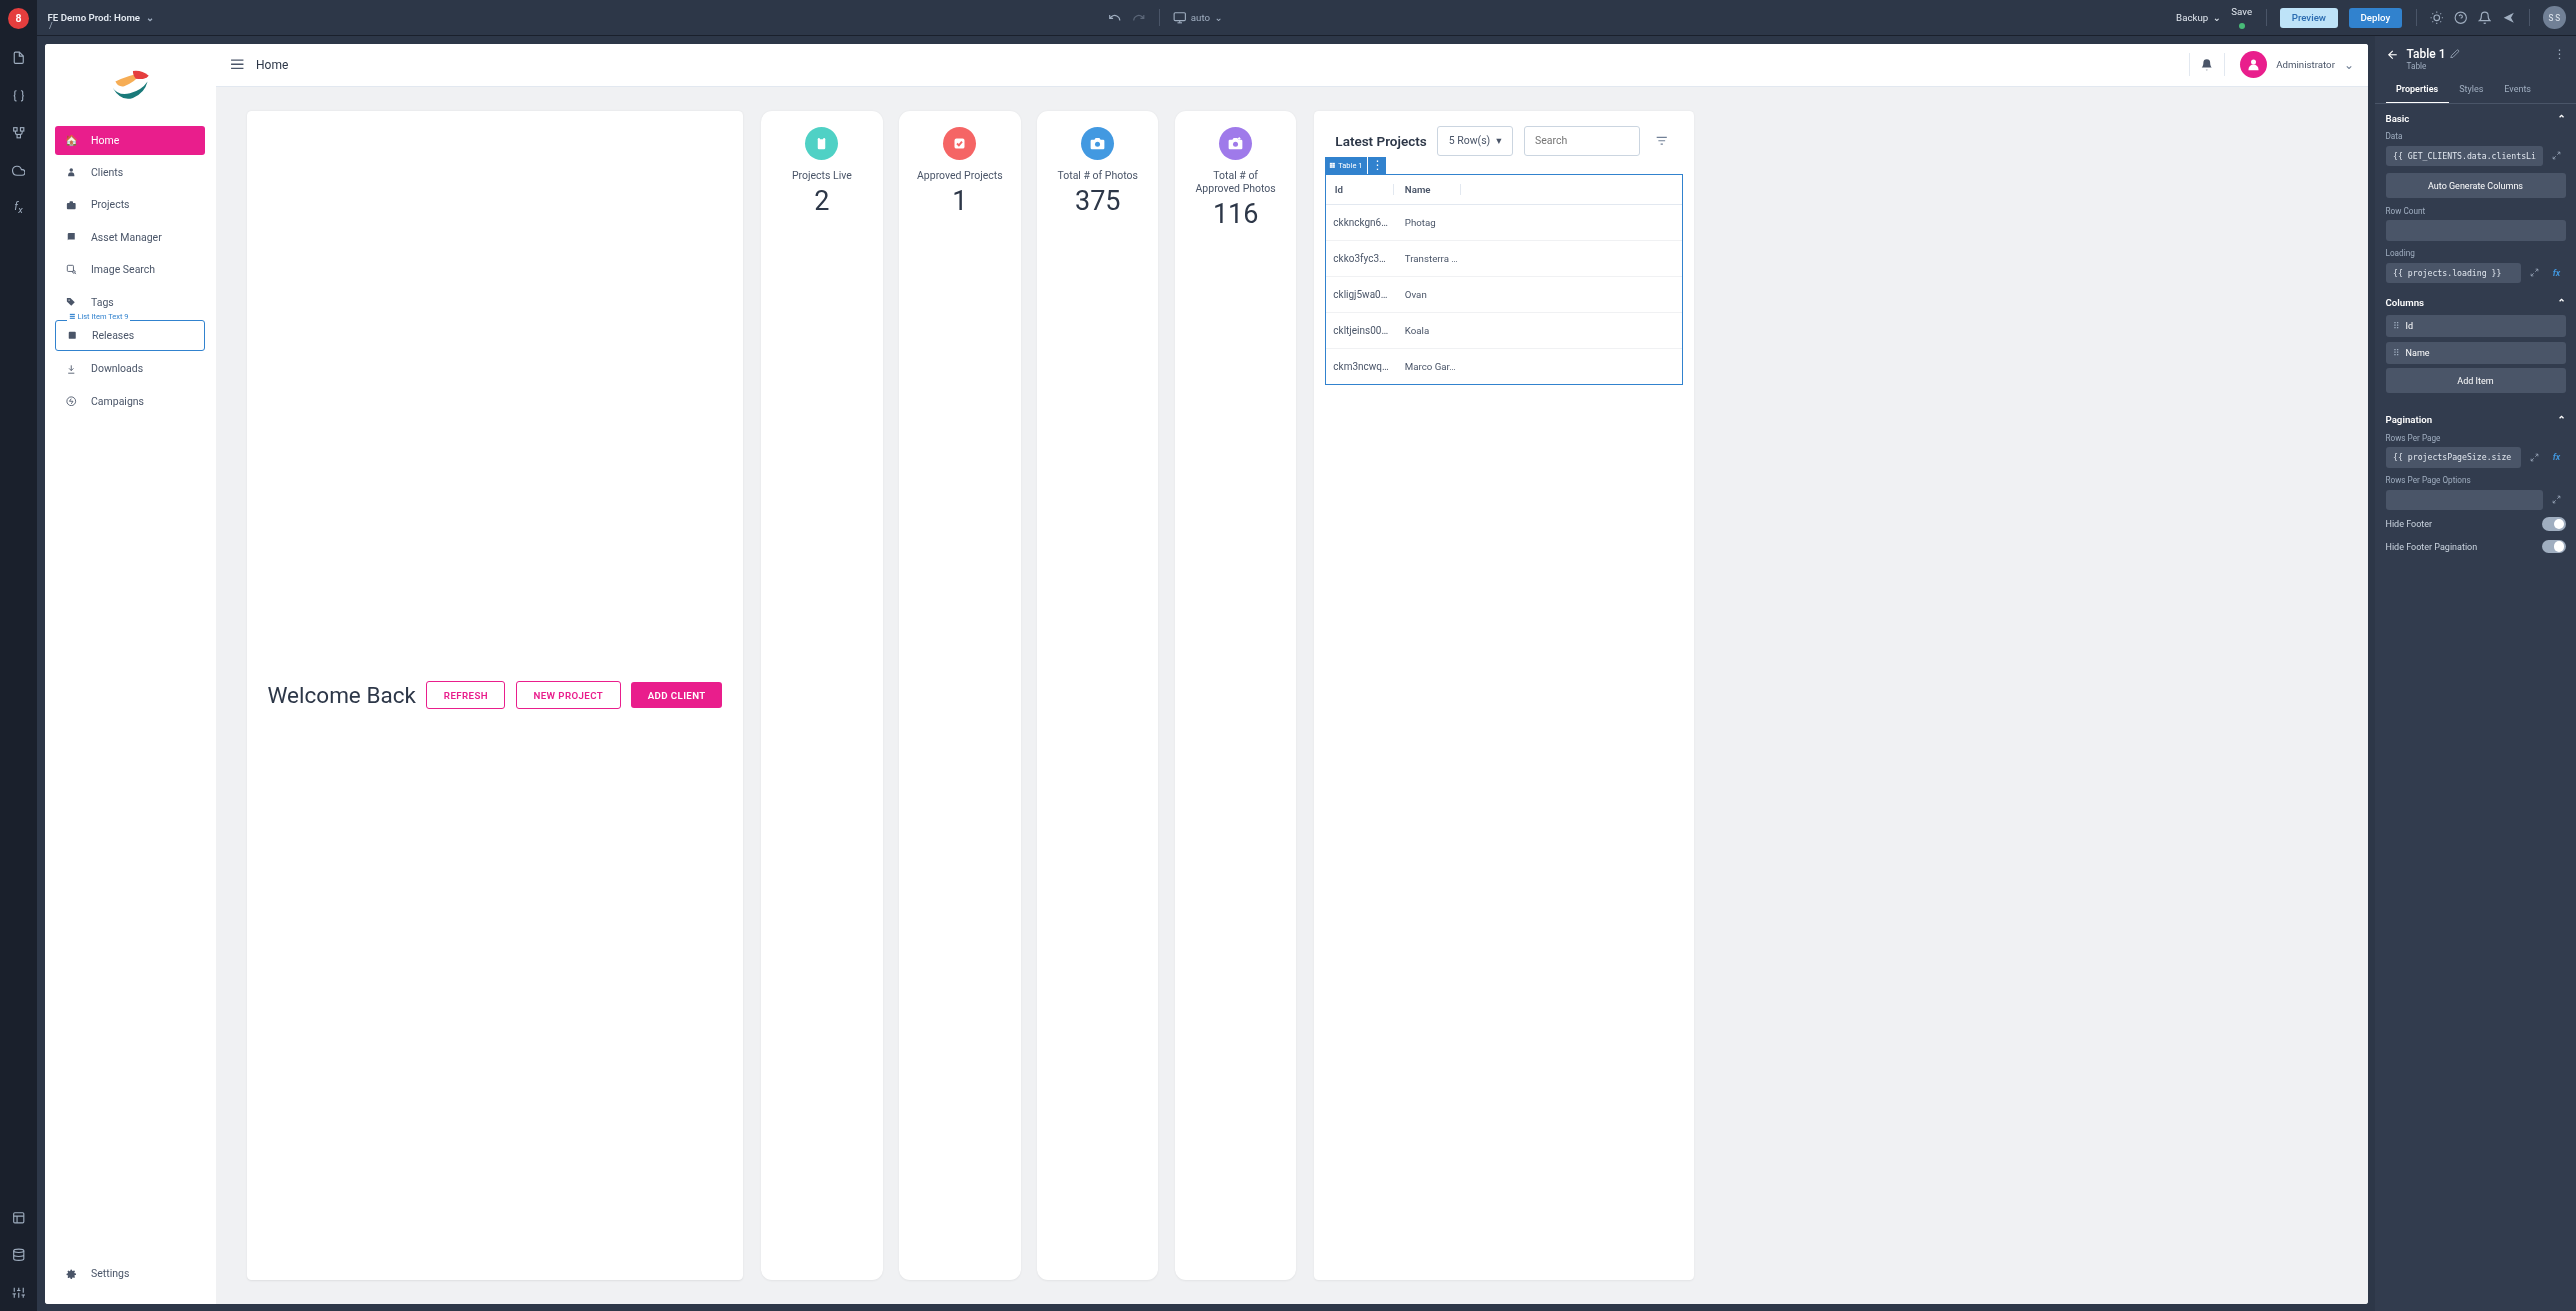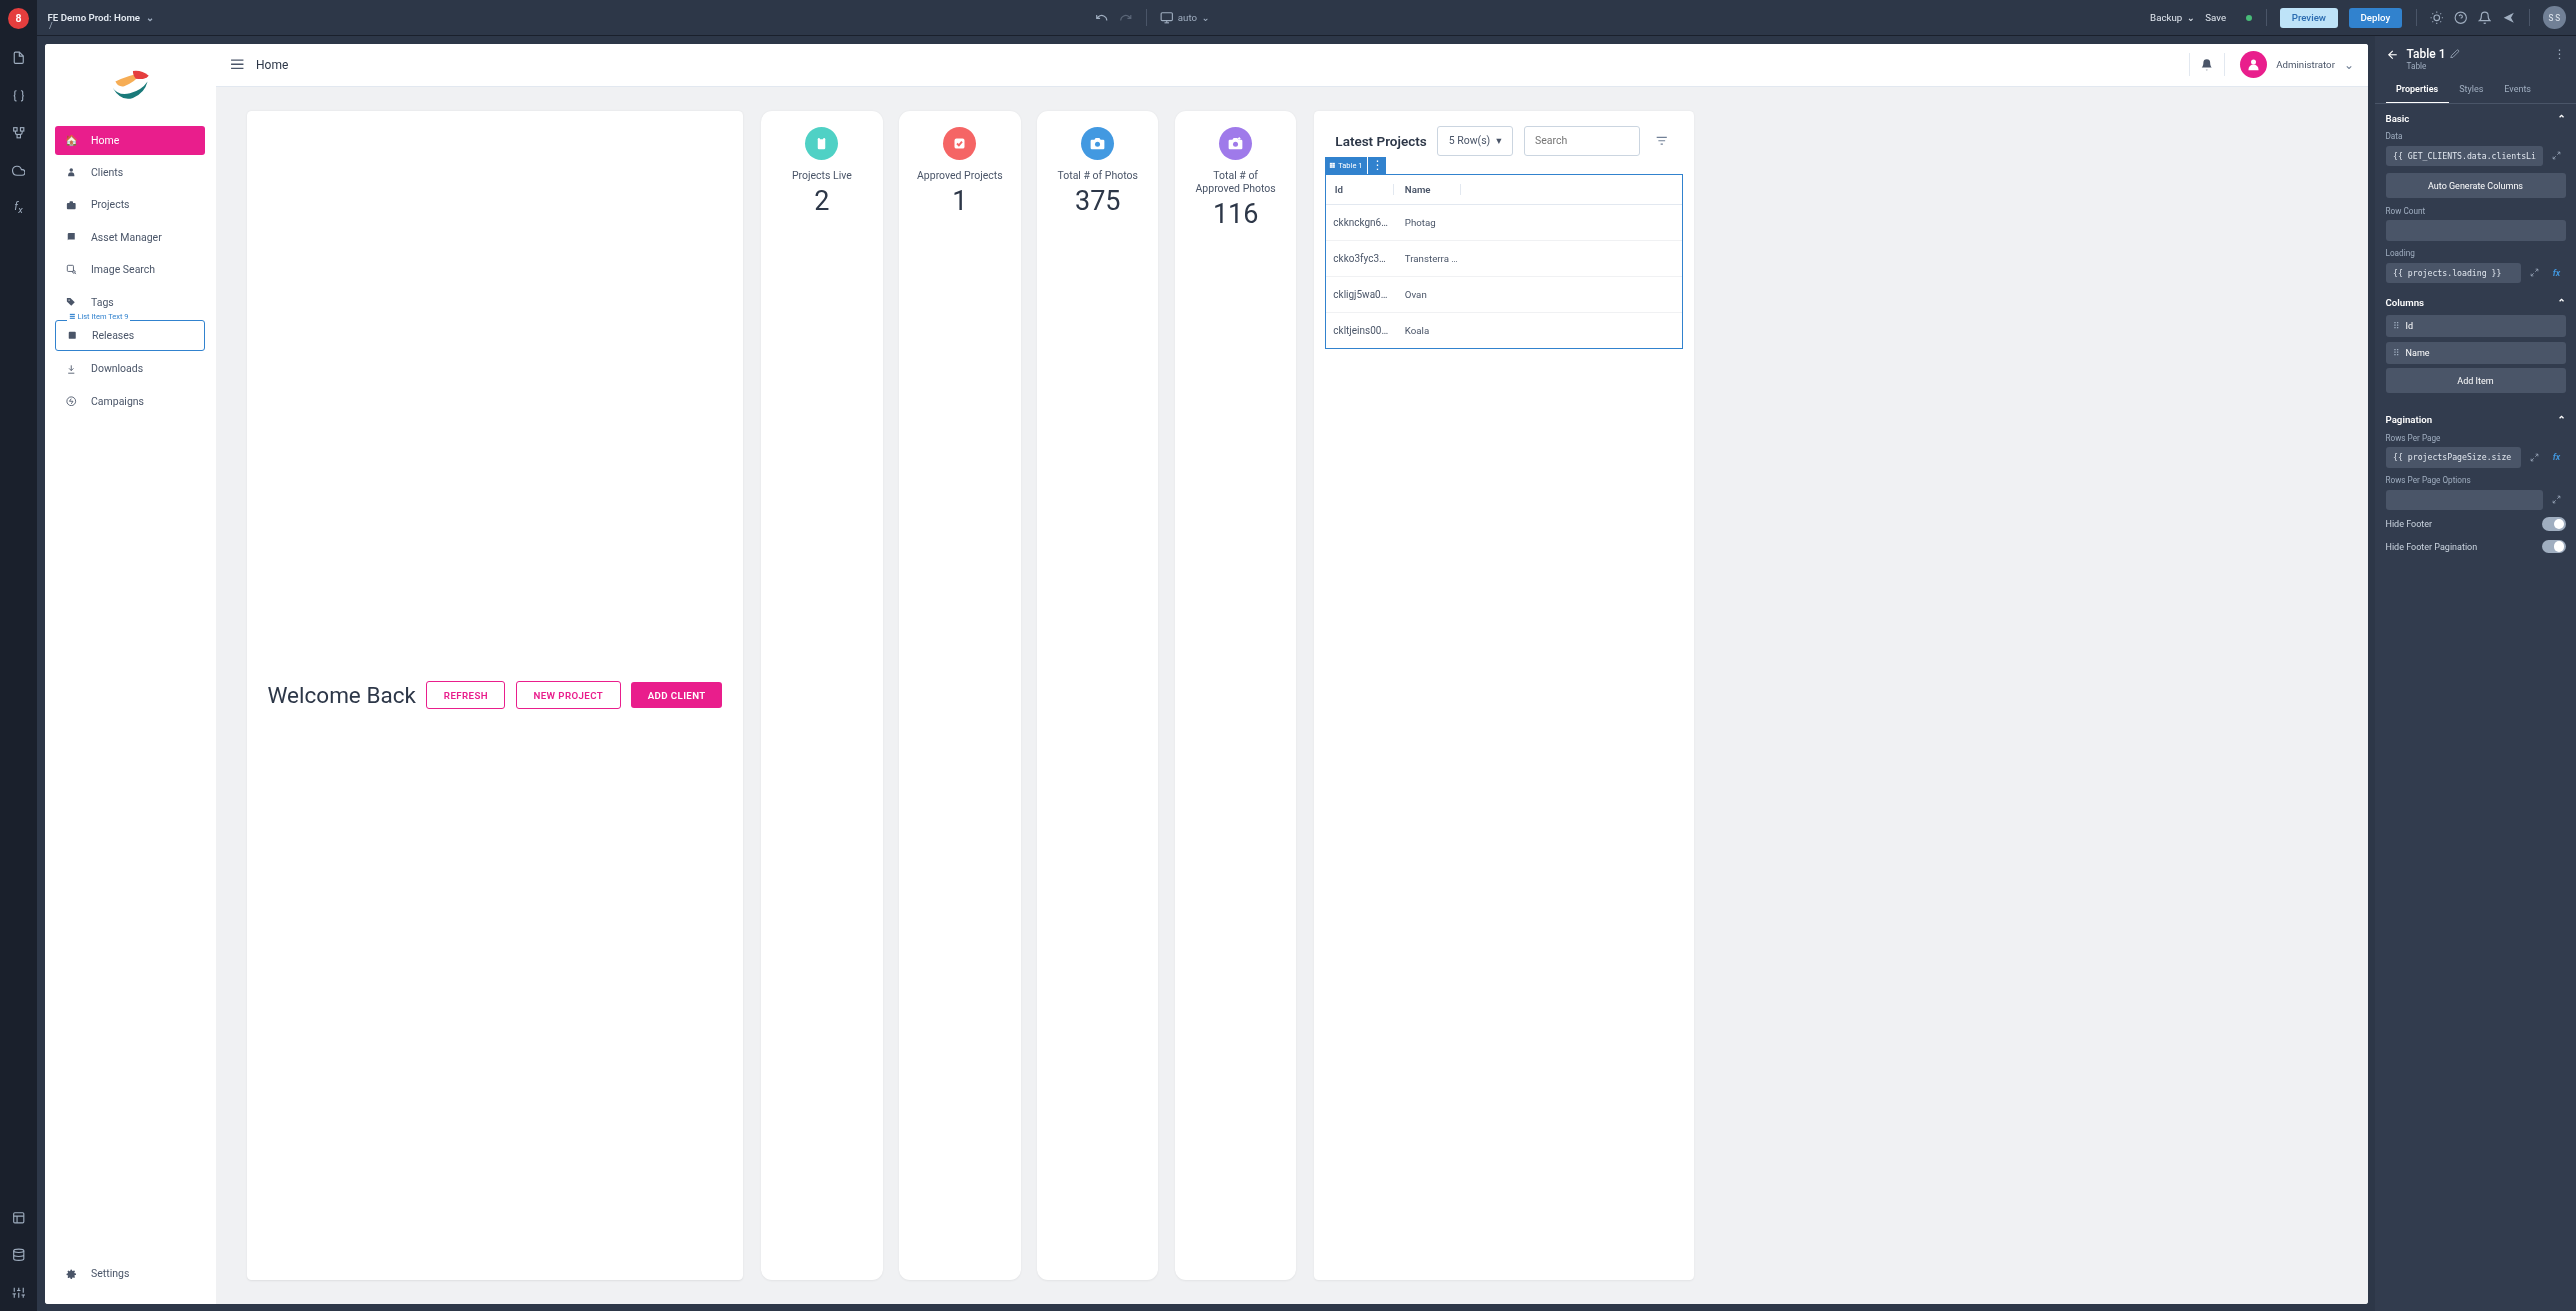--- a/index.html
+++ b/index.html
@@ -18,21 +18,21 @@
     
     
     .topbar { height: 36px; background: #2d3748; display: flex; align-items: center; padding: 0 10.5px; gap: 10.5px; border-bottom: 0.7px solid #1a202c; }
     .topbar-title { font-size: 9.7px; font-weight: 600; display: flex; align-items: center; gap: 6px; color: #e2e8f0; }
     .topbar-title .chev { color: #a0aec0; }
     .topbar-path { position: absolute; top: 21px; left: 49px; font-size: 9px; color: #a0aec0; }
     .topbar-spacer { flex: 1; }
     .tb-icon { color: #a0aec0; cursor: pointer; display: flex; align-items: center; gap: 4.5px; font-size: 9.7px; }
     .tb-sep { width: 0.7px; height: 16.5px; background: #4a5568; margin: 0 3px; }
     .tb-backup { color: #e2e8f0; font-size: 9.7px; display: flex; align-items: center; gap: 4.5px; cursor: pointer; }
-    .tb-save { color: #e2e8f0; font-size: 9.7px; display: flex; align-items: center; gap: 20px; }
+    .tb-save { color: #e2e8f0; font-size: 9.7px; display: flex; align-items: center; gap: 6px; flex-direction: column; }
     .dot-green { width: 6px; height: 6px; border-radius: 50%; background: #48bb78; }
     .btn-preview { background: #bee3f8; color: #2b6cb0; border: none; padding: 4.5px 12px; border-radius: 3px; font-size: 9.7px; font-weight: 500; cursor: pointer; }
     .btn-deploy { background: #3182ce; color: #fff; border: none; padding: 4.5px 12px; border-radius: 3px; font-size: 9.7px; font-weight: 500; cursor: pointer; }
     .avatar-circle { width: 22.5px; height: 22.5px; border-radius: 50%; background: #718096; display: flex; align-items: center; justify-content: center; font-size: 8.2px; color: #e2e8f0; }
     
     
     .body-row { flex: 1; display: flex; min-height: 0; }
     
     
     .canvas-wrap { flex: 1; background: #2d3748; padding: 7.5px; min-width: 0; overflow: hidden; }
@@ -503,20 +503,24 @@
                       <div class="dt-cell-name">Transterra …</div>
                     </div>
                   <div class="dt-row">
                       <div class="dt-cell-id">ckligj5wa0…</div>
                       <div class="dt-cell-name">Ovan</div>
                     </div>
                   <div class="dt-row">
                       <div class="dt-cell-id">ckltjeins00…</div>
                       <div class="dt-cell-name">Koala</div>
                     </div>
+                  <div class="dt-row">
+                      <div class="dt-cell-id">ckm3ncwq…</div>
+                      <div class="dt-cell-name">Marco Gar…</div>
+                    </div>
                 </div>
               </div>
             </div>
           </div>
         </div>
       </div>
 
       <div class="props-panel">
         <div class="props-head">
           <div class="props-back">

